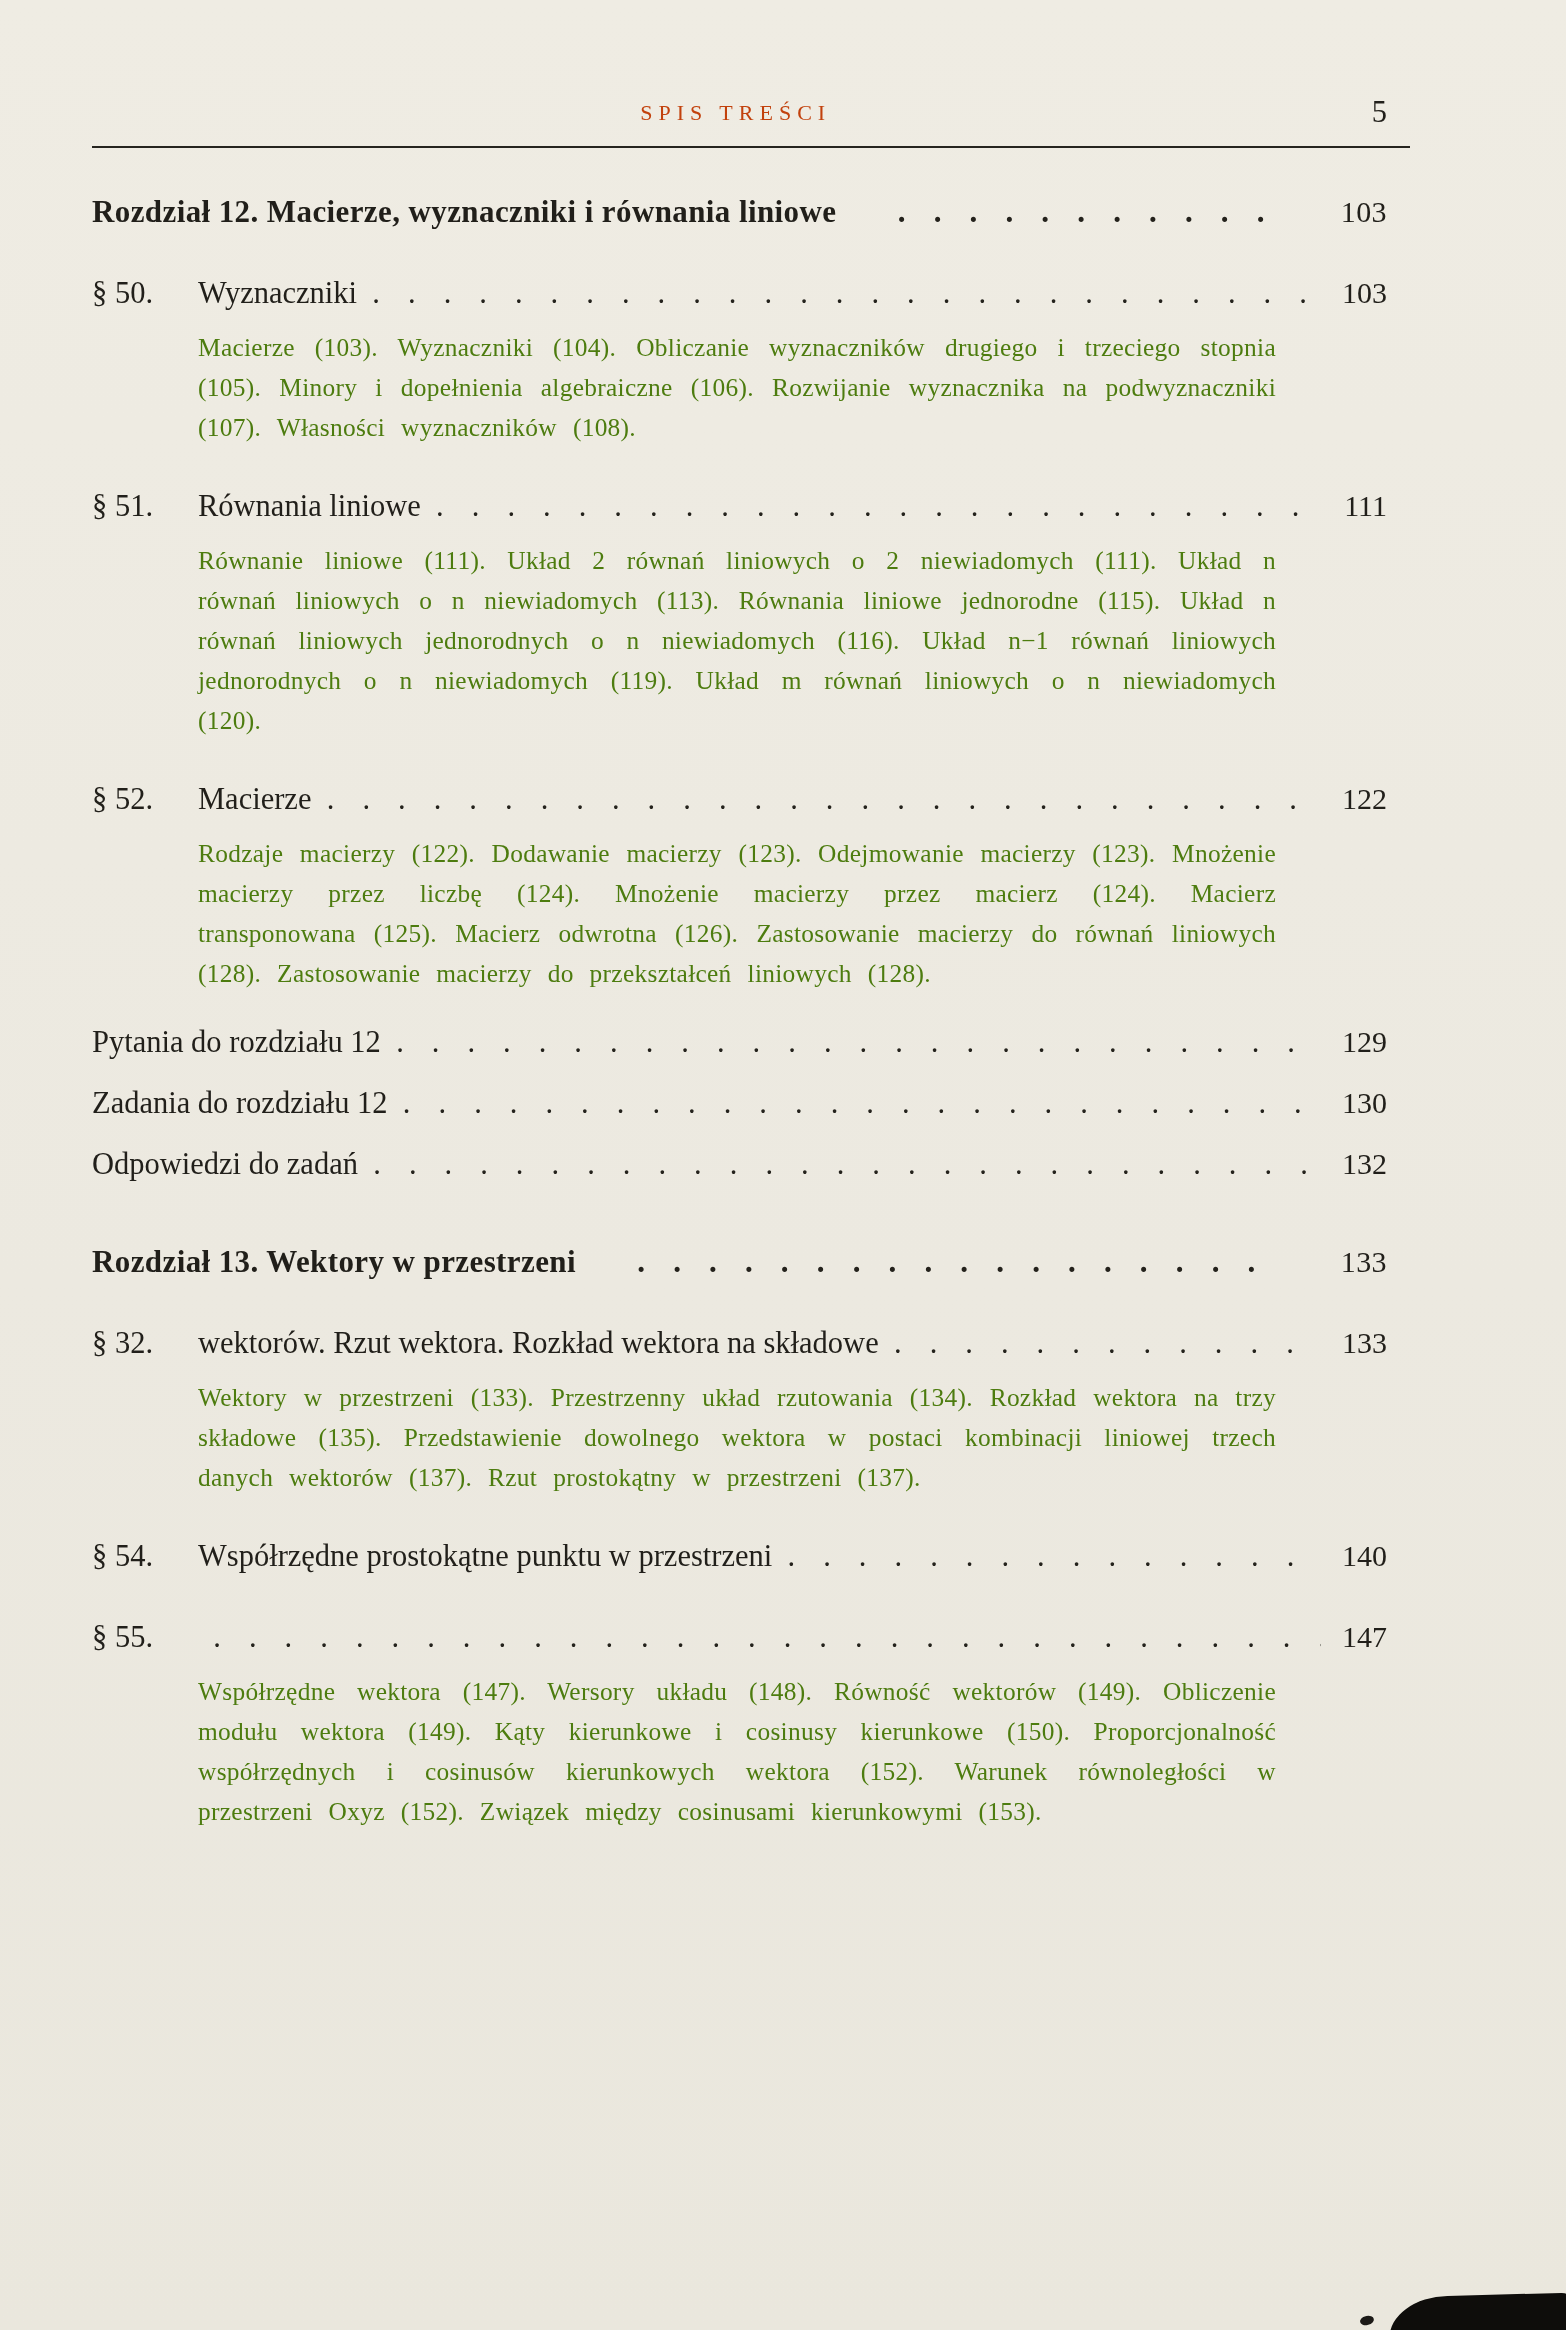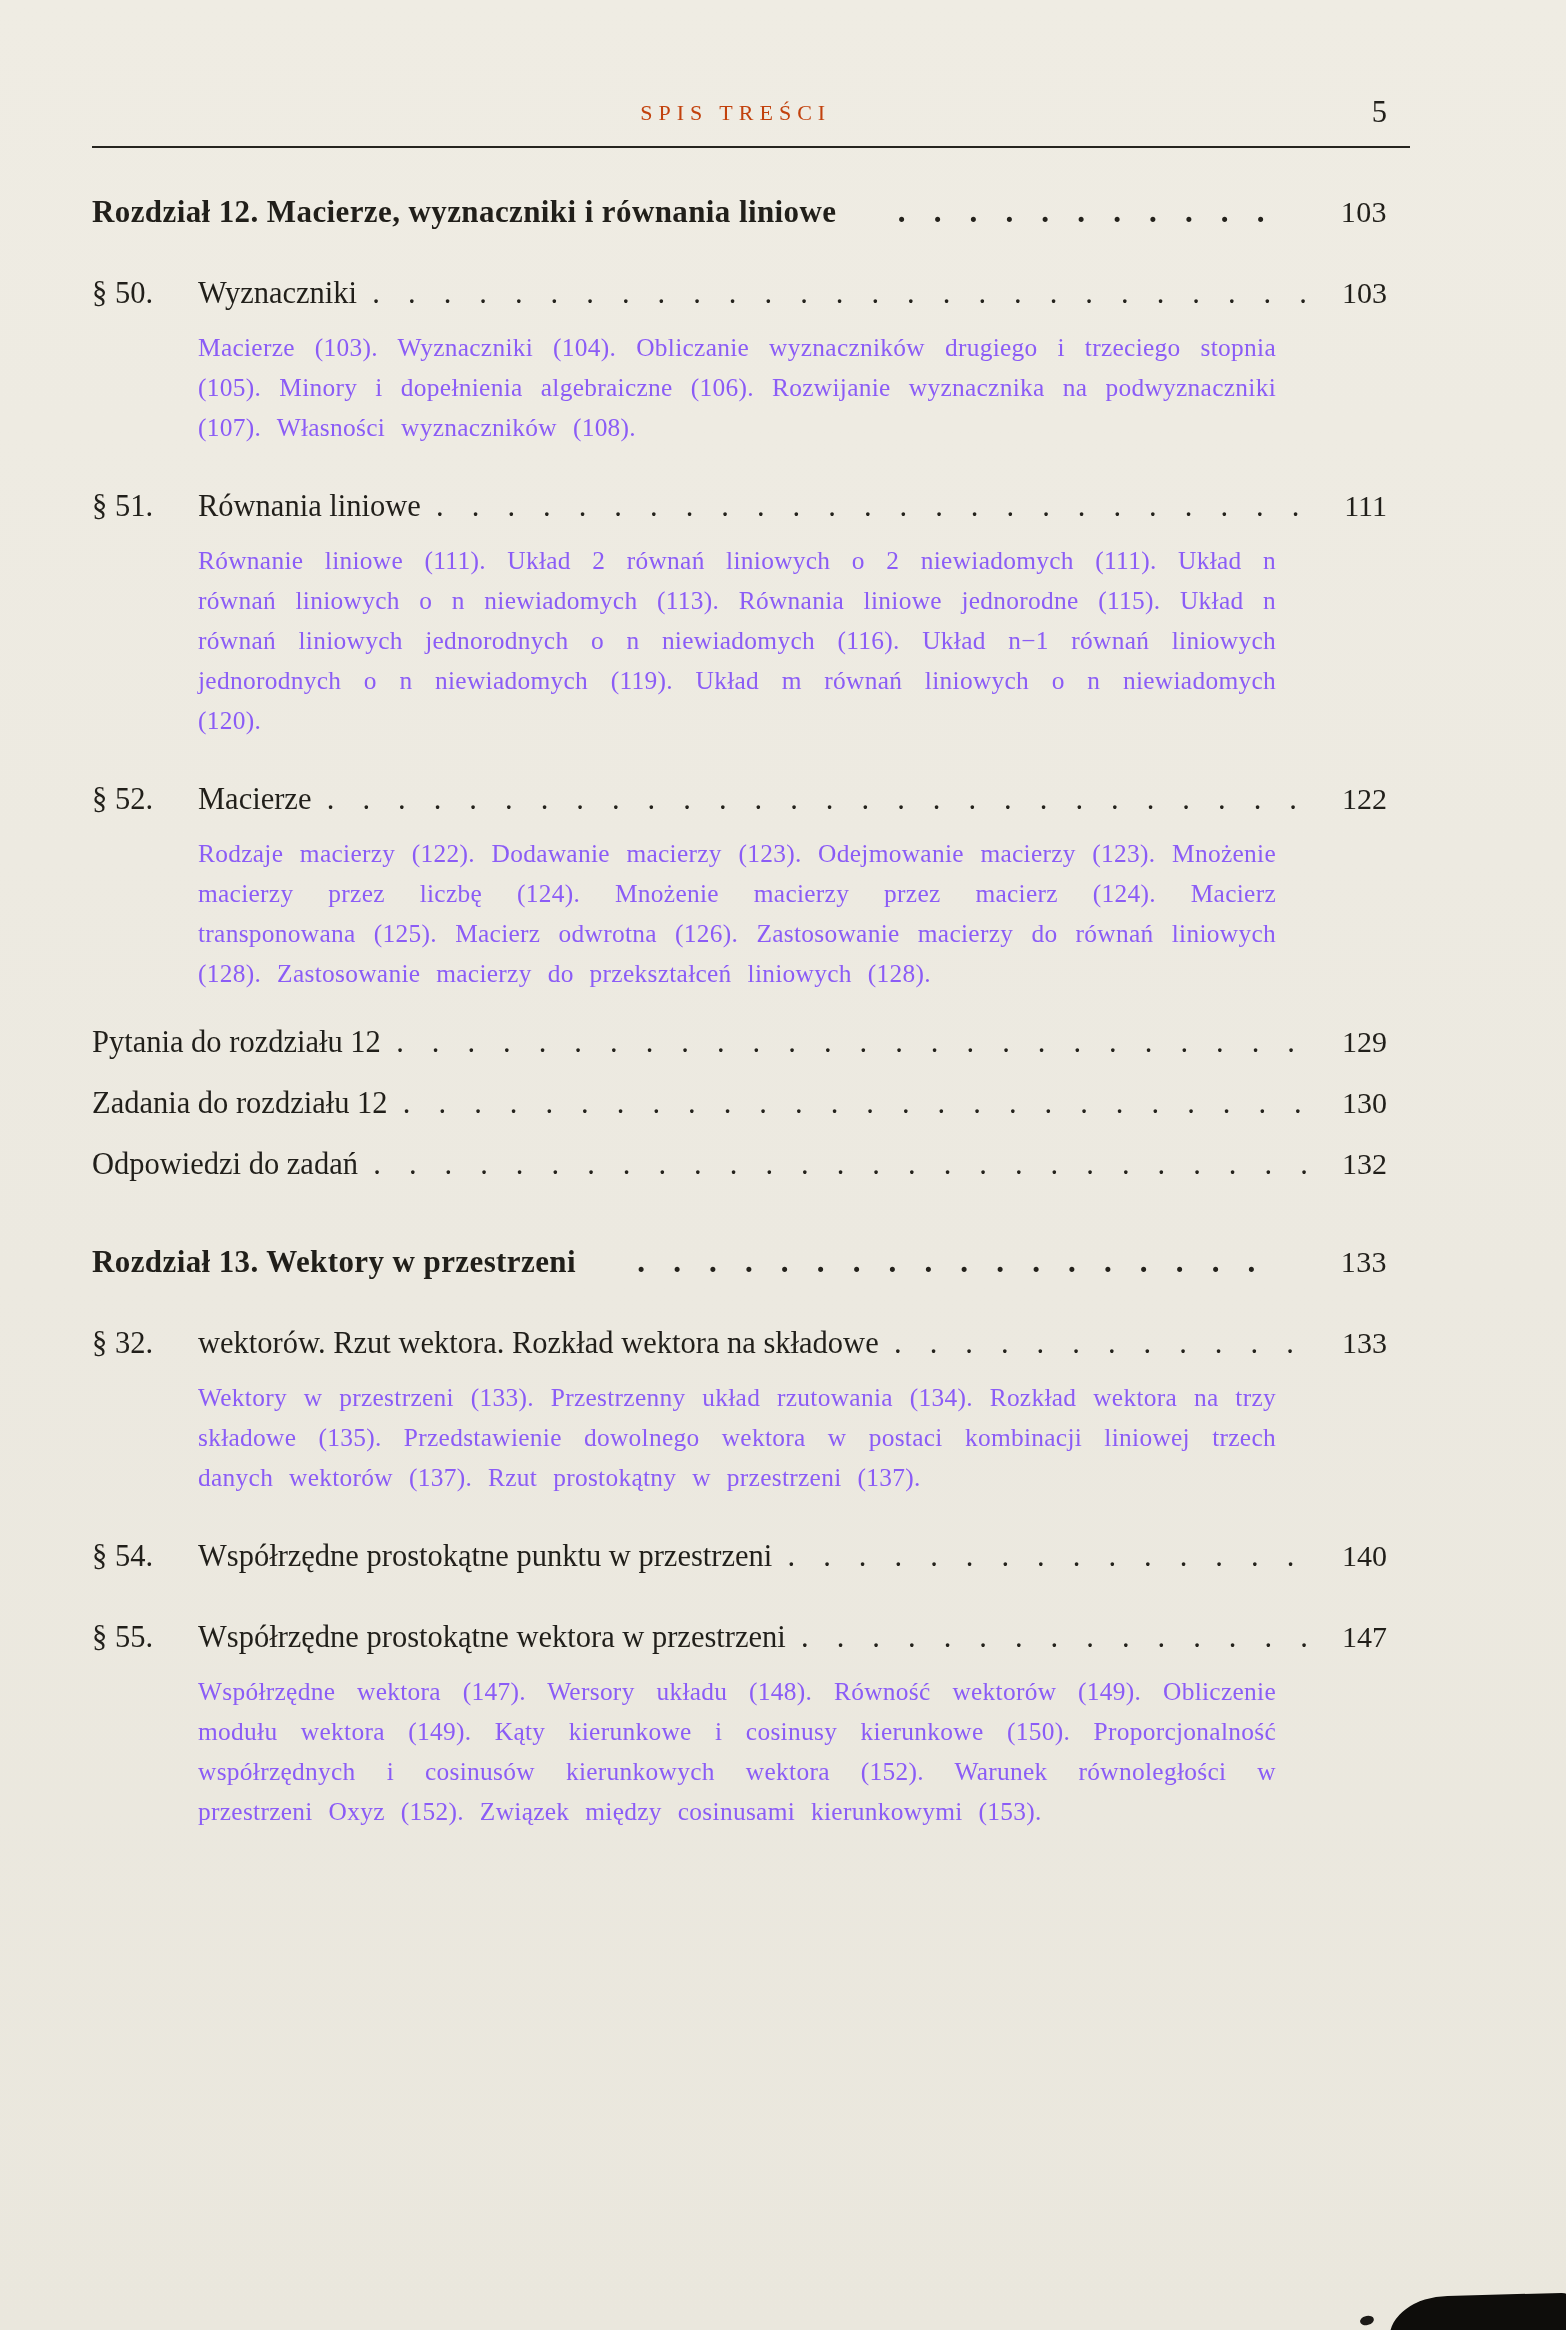--- a/index.html
+++ b/index.html
@@ -67,21 +67,21 @@
   .page-num{
     flex:0 0 63px;text-align:right;
     font-size:30px;font-weight:400;
   }
   .desc{
     margin:12px 0 27px 106px;
     width:1078px;
     font-size:25.4px;line-height:40px;
     text-align:justify;
     word-spacing:9.3px;letter-spacing:0.3px;
-    color:#8b5cf6;
+    color:#4d7c0f;
     hyphens:auto;
   }
   
   .corner-blob{
     position:absolute;right:-6.8px;bottom:-8.5px;
     width:185px;height:44px;
     background:#0e0d0b;
     border-radius:59px 12px 0 0 / 41px 10.2px 0 0;
     transform:rotate(-1.5deg);
   }
@@ -162,21 +162,20 @@
       </div>
       <div class="desc">Wektory w przestrzeni (133). Przestrzenny układ rzutowania (134). Rozkład wektora na trzy składowe (135). Przedstawienie dowolnego wektora w postaci kombinacji liniowej trzech danych wektorów (137). Rzut prostokątny w przestrzeni (137).</div>
       <div class="entry section">
         <span class="prefix">§ 54.</span>
         <span class="etext">Współrzędne prostokątne punktu w przestrzeni</span>
         <span class="leader">. . . . . . . . . . . . . . . . . . . . . . . . . . . . . . . . . . . . . . . . . . . . . . . . . . . . . . . . . . . . </span>
         <span class="page-num">140</span>
       </div>
       <div class="entry section">
         <span class="prefix">§ 55.</span>
-        <span class="etext">Współrzędne prostokątne wektora w przestrzeni</span>
         <span class="leader">. . . . . . . . . . . . . . . . . . . . . . . . . . . . . . . . . . . . . . . . . . . . . . . . . . . . . . . . . . . . </span>
         <span class="page-num">147</span>
       </div>
       <div class="desc">Współrzędne wektora (147). Wersory układu (148). Równość wektorów (149). Obliczenie modułu wektora (149). Kąty kierunkowe i cosinusy kierunkowe (150). Proporcjonalność współrzędnych i cosinusów kierunkowych wektora (152). Warunek równoległości w przestrzeni Oxyz (152). Związek między cosinusami kierunkowymi (153).</div>
     </div>
 
   <div class="corner-blob"></div>
   <div class="corner-dot"></div>
 </div>
 

